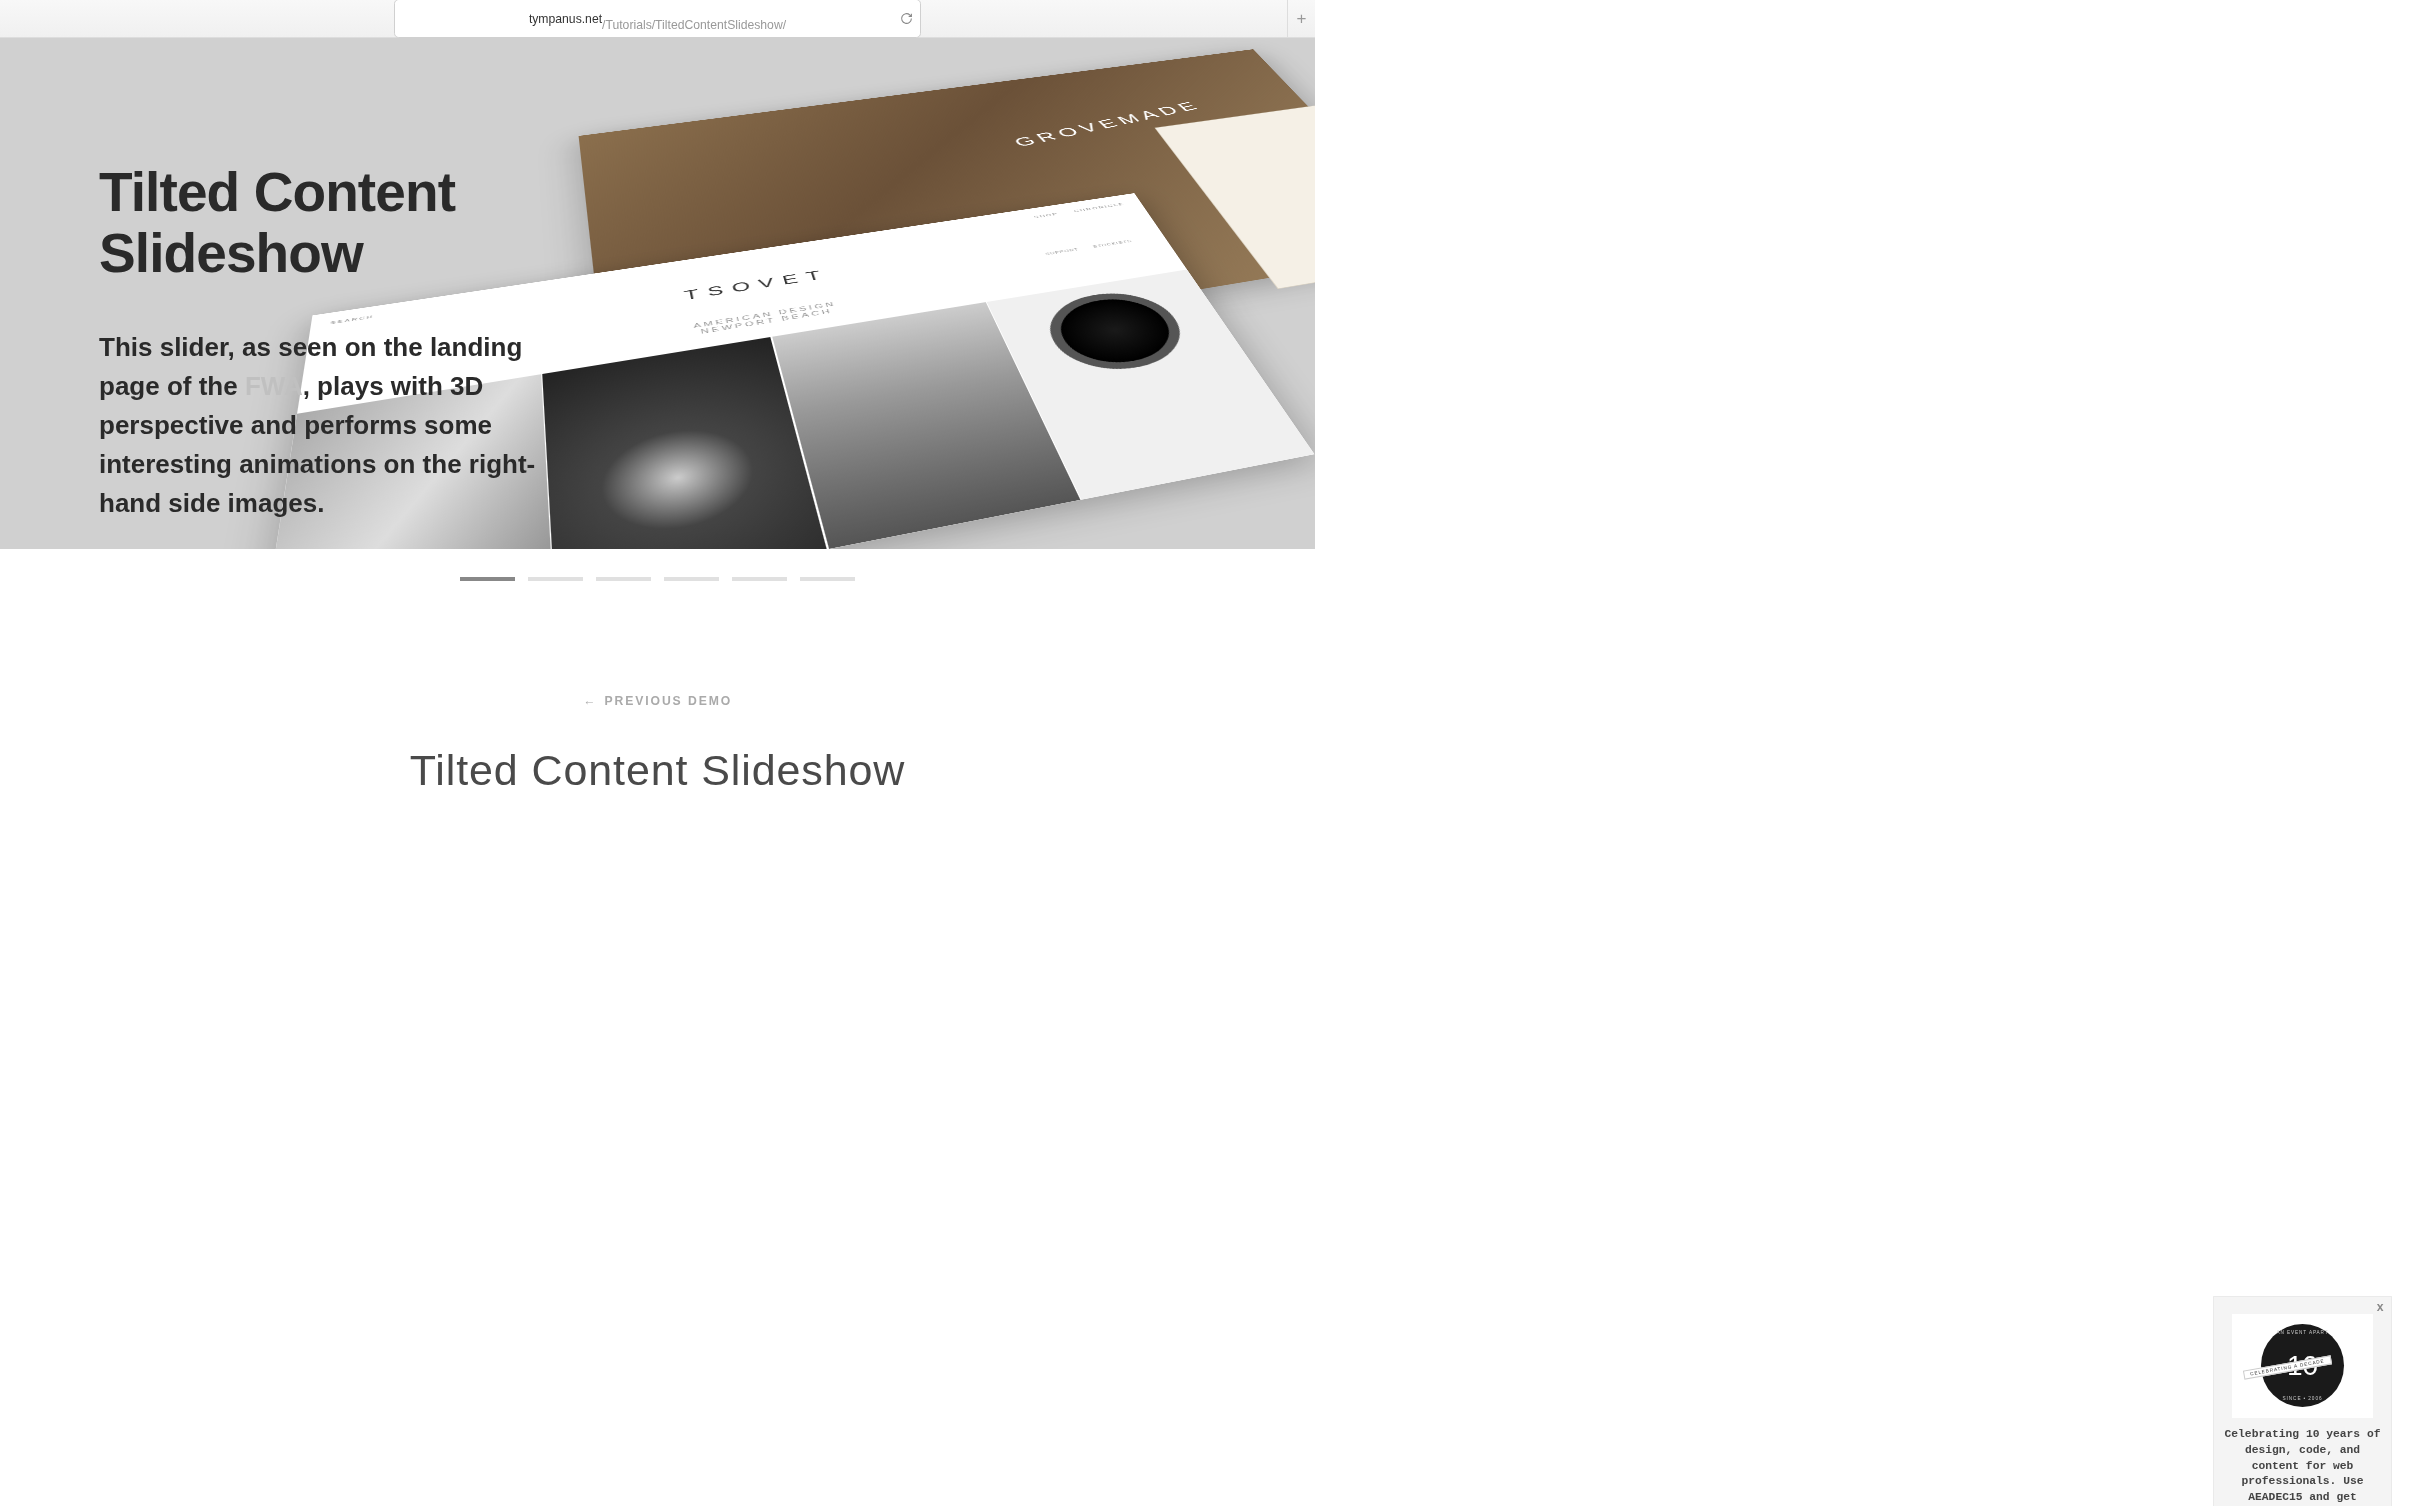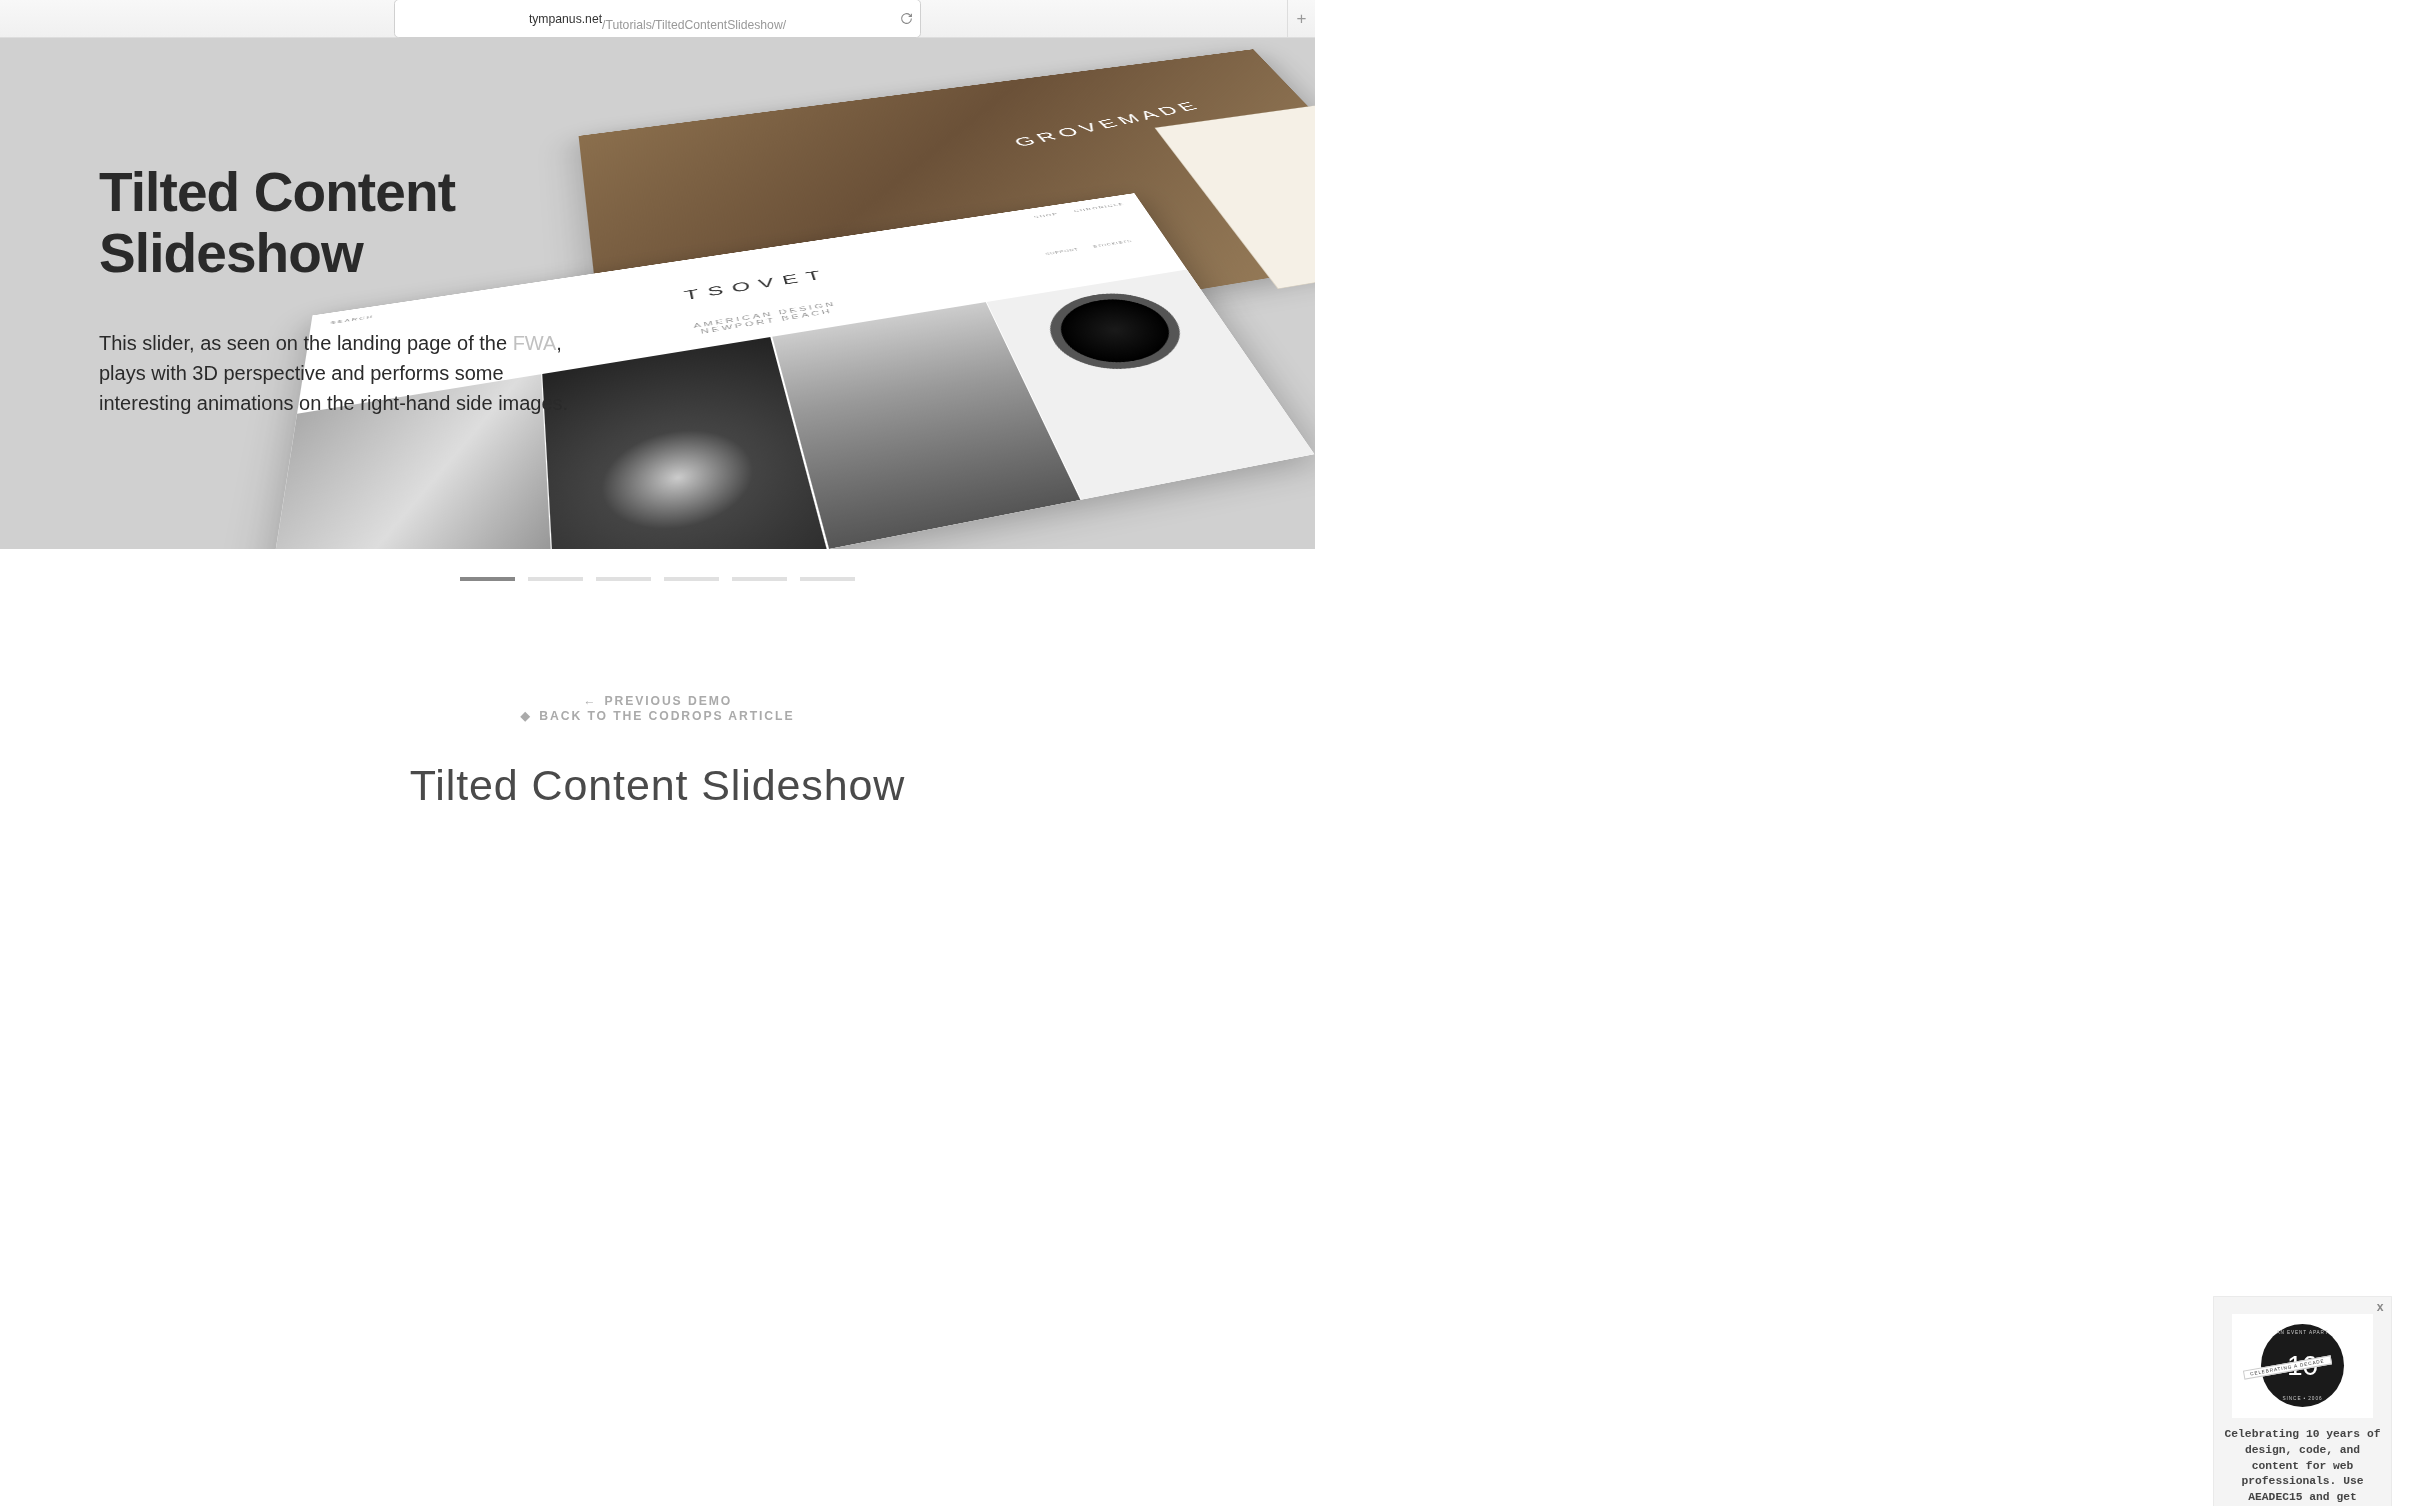--- a/index.html
+++ b/index.html
@@ -74,24 +74,24 @@
 }
 .hero-title {
   font-size: 55px;
   font-weight: 700;
   color: #2a2a2a;
   line-height: 1.1;
   letter-spacing: -0.9px;
   margin-bottom: 45px;
 }
 .hero-desc {
-  font-size: 20px;
+  font-size: 26px;
   color: #2a2a2a;
   line-height: 1.5;
-  font-weight: 400;
+  font-weight: 700;
 }
 .hero-desc a { color: #c0c0c0; text-decoration: none; }
 
 
 .slides-wrap {
   position: absolute;
   right: -264px;
   top: -75px;
   width: 1130px;
   height: 753px;
@@ -350,21 +350,20 @@
   <div class="dot active"></div>
   <div class="dot"></div>
   <div class="dot"></div>
   <div class="dot"></div>
   <div class="dot"></div>
   <div class="dot"></div>
 </div>
 
 <div class="lower-nav">
   <a href="#"><span class="arrow">←</span><span>PREVIOUS DEMO</span></a>
-  <a href="#"><span class="drop">◆</span><span>BACK TO THE CODROPS ARTICLE</span></a>
 </div>
 
 <h2 class="page-title-2">Tilted Content Slideshow</h2>
 
 <div class="ad-box">
   <span class="ad-close">x</span>
   <div class="ad-img">
     <div class="ad-bgtext">VE WHAT TELLIN RY K K S Y D SET SO TH NS OLY WAC GN APART SIBI OD E</div>
     <div class="ad-badge">
         <span>10</span>

